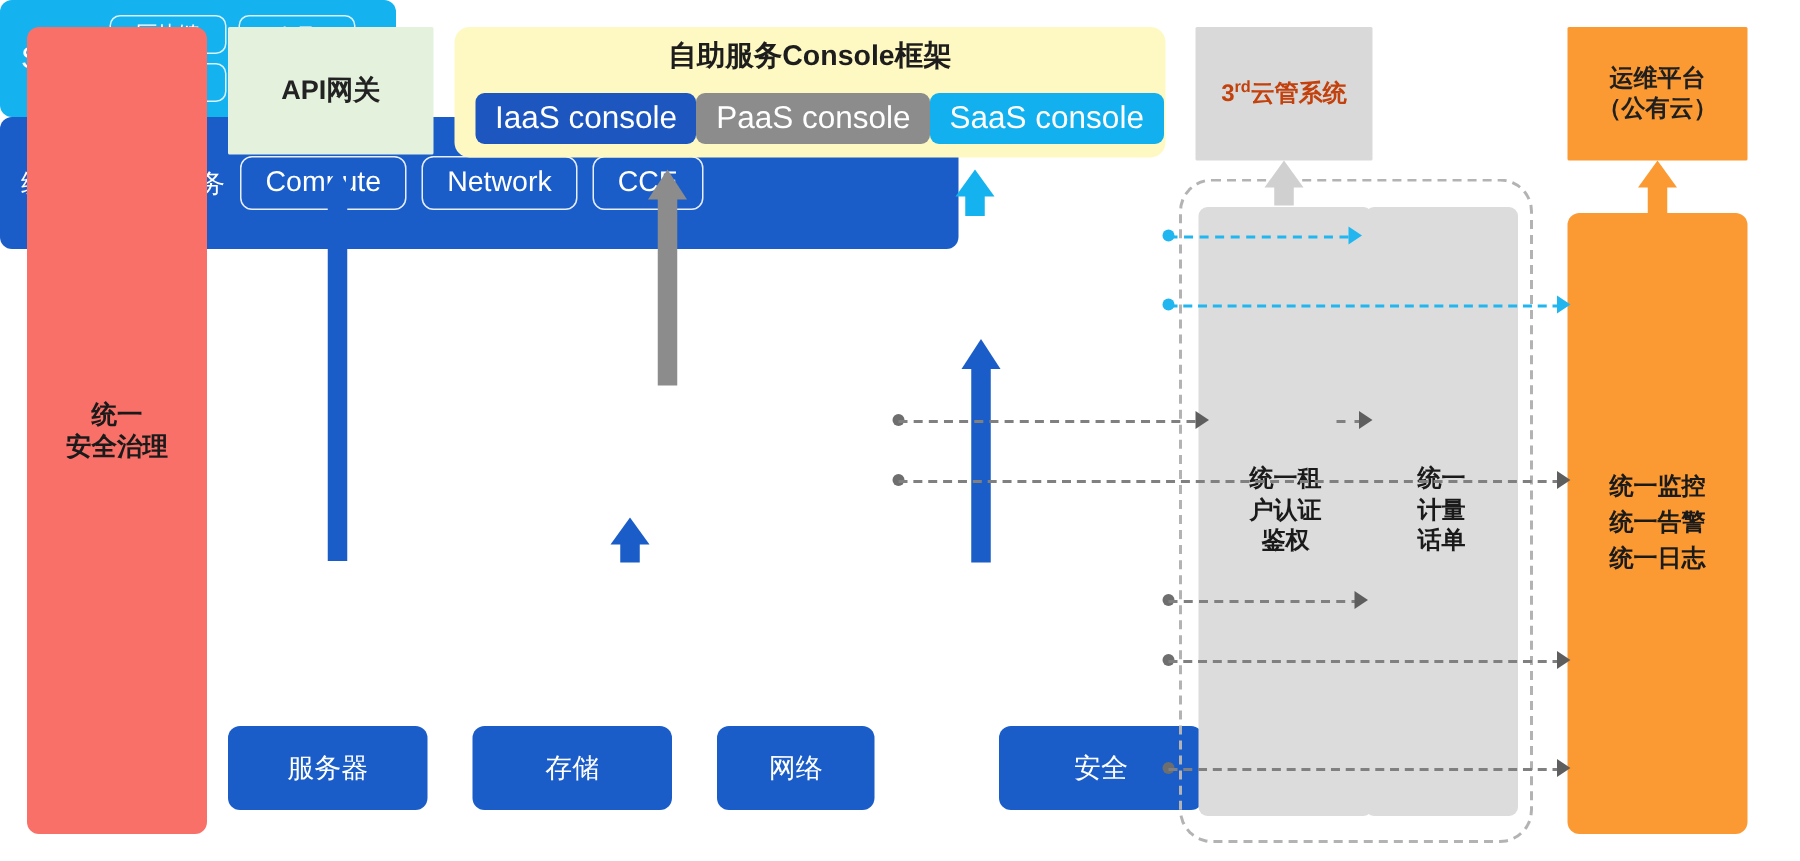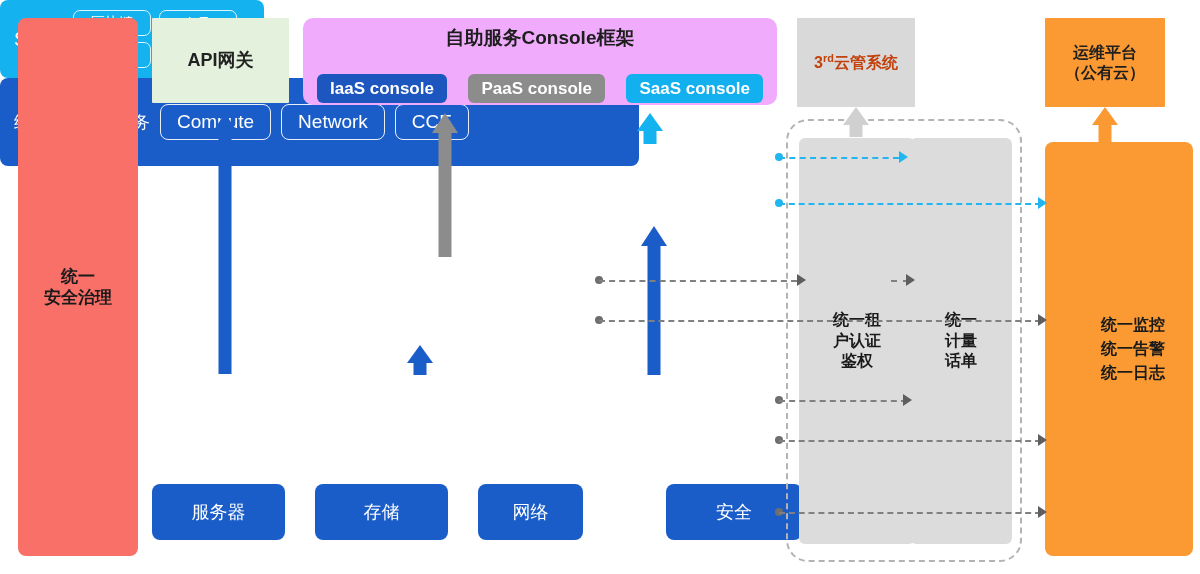--- a/index.html
+++ b/index.html
@@ -39,21 +39,21 @@
   #api-gateway {
     left: 152px; top: 18px; width: 137px; height: 85px;
     background: #e3f1dd;
     color: #222;
     font-size: 18px;
     font-weight: 600;
   }
   
   #console-frame {
     left: 303px; top: 18px; width: 474px; height: 87px;
-    background: #f0abfc;
+    background: #fef9c3;
     border-radius: 10px;
     display: block;
   }
   #console-title {
     position: absolute;
     left: 0; right: 0; top: 8px;
     text-align: center;
     font-size: 19px;
     font-weight: 600;
     color: #1d1d1d;
@@ -61,25 +61,24 @@
   .console-pills {
     position: absolute;
     left: 14px; right: 14px; top: 44px;
     display: flex;
     justify-content: space-between;
     align-items: center;
   }
   .console-pill {
     border-radius: 6px;
     padding: 4px 13px;
-    font-size: 17px;
+    font-size: 21px;
     color: #ffffff;
-    font-weight: 700;
+    font-weight: 400;
     white-space: nowrap;
-    margin-top: 12px;
   }
   .pill-iaas { background: #1e56bf; }
   .pill-paas { background: #8c8c8c; }
   .pill-saas { background: #13b0ef; }
 
   
   #third-party-cloud {
     left: 797px; top: 18px; width: 118px; height: 89px;
     background: #d9d9d9; color: #c2410c;
     font-size: 16px; font-weight: 600;
@@ -211,21 +210,21 @@
   #shared-auth { left: 799px; top: 138px; width: 116px; height: 406px; }
   #shared-metering { left: 910px; top: 138px; width: 102px; height: 406px; }
   
   #ops-pillar {
     position: absolute;
     left: 1045px; top: 142px; width: 120px; height: 414px;
     background: #fb9a33;
     border-radius: 8px;
     display: flex; align-items: center; justify-content: center;
     color: #1a1a1a; font-size: 16px; font-weight: 600;
-    text-align: center; line-height: 1.5; padding-left: 28px;
+    text-align: center; line-height: 1.5;
   }
   
   .up-arrow {
     position: absolute;
   }
   .up-arrow .shaft {
     position: absolute;
     left: 50%; transform: translateX(-50%);
     bottom: 0;
     width: 13px;

